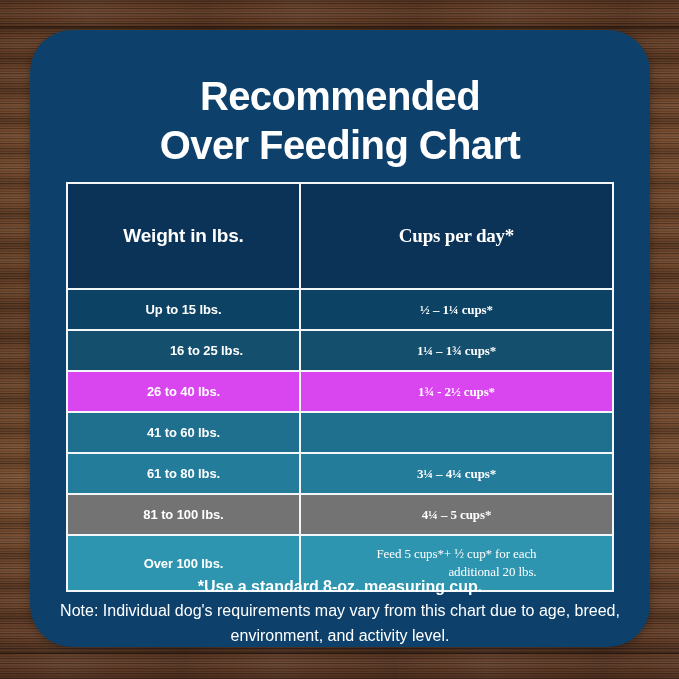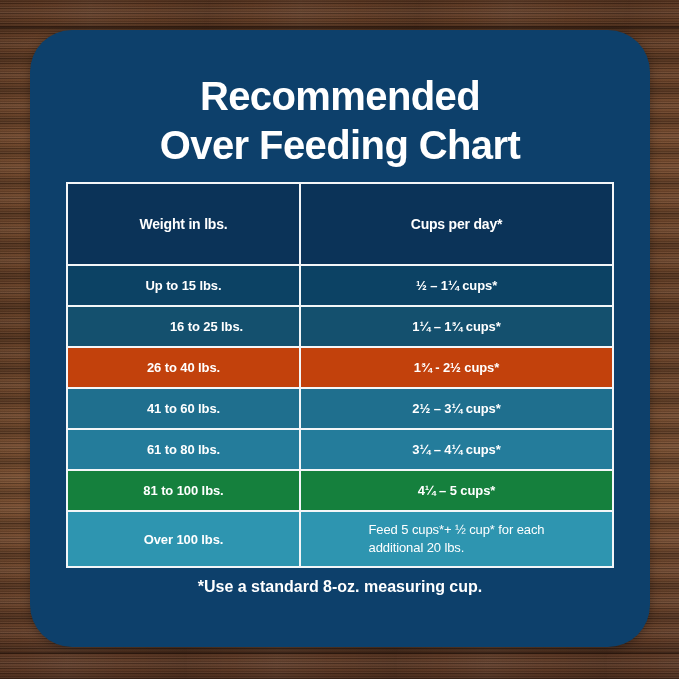--- a/index.html
+++ b/index.html
@@ -122,29 +122,30 @@
     justify-content: center;
     text-align: center;
     color: #ffffff;
   }
   .cell-cups {
     flex: 1;
     box-sizing: border-box;
     display: flex;
     align-items: center;
     justify-content: center;
-    text-align: left;
+    text-align: right;
     color: #ffffff;
     padding: 12px 8px;
+    font-family: Liberation Serif, serif;
   }
 
   #table-header-row .cell-weight,
   #table-header-row .cell-cups {
-    height: 80px;
-    font-size: 14px;
+    height: 104px;
+    font-size: 19px;
     font-weight: bold;
     letter-spacing: -0.2px;
   }
 
   .data-row .cell-weight,
   .data-row .cell-cups {
     height: 39px;
     font-size: 13px;
     font-weight: bold;
     letter-spacing: -0.1px;
@@ -207,49 +208,49 @@
     <div class="table-row data-row" style="background: rgb(12, 66, 100); border-top-color: rgb(243, 246, 248);">
       <div class="cell-weight" style="border-right-color: rgb(243, 246, 248);">Up to 15 lbs.</div>
       <div class="cell-cups">½ – 1¼ cups*</div>
     </div>
 
     <div class="table-row data-row" style="background: rgb(20, 80, 110); border-top-color: rgb(243, 246, 248);">
       <div class="cell-weight" style="border-right-color: rgb(243, 246, 248); padding-left: 46px;">16 to 25 lbs.</div>
       <div class="cell-cups">1¼ – 1¾  cups*</div>
     </div>
 
-    <div class="table-row data-row" style="background: #c2410c; border-top-color: rgb(243, 246, 248);">
+    <div class="table-row data-row" style="background: #d946ef; border-top-color: rgb(243, 246, 248);">
       <div class="cell-weight" style="border-right-color: rgb(243, 246, 248);">26 to 40 lbs.</div>
       <div class="cell-cups">1¾ - 2½ cups*</div>
     </div>
 
     <div class="table-row data-row" style="background: rgb(31, 111, 142); border-top-color: rgb(243, 246, 248);">
       <div class="cell-weight" style="border-right-color: rgb(243, 246, 248);">41 to 60 lbs.</div>
-      <div class="cell-cups">2½ – 3¼ cups*</div>
     </div>
 
     <div class="table-row data-row" style="background: rgb(36, 124, 155); border-top-color: rgb(243, 246, 248);">
       <div class="cell-weight" style="border-right-color: rgb(243, 246, 248);">61 to 80 lbs.</div>
       <div class="cell-cups">3¼ – 4¼ cups*</div>
     </div>
 
-    <div class="table-row data-row" style="background: #15803d; border-top-color: rgb(243, 246, 248);">
+    <div class="table-row data-row" style="background: #737373; border-top-color: rgb(243, 246, 248);">
       <div class="cell-weight" style="border-right-color: rgb(243, 246, 248);">81 to 100 lbs.</div>
       <div class="cell-cups">4¼ – 5 cups*</div>
     </div>
 
     <div class="table-row data-row tall-row" style="background: rgb(46, 149, 176); border-top-color: rgb(243, 246, 248);">
       <div class="cell-weight" style="border-right-color: rgb(243, 246, 248);">Over 100 lbs.</div>
       <div class="cell-cups">
         <span>
           <span class="cups-multiline">Feed 5 cups*+ ½ cup* for each</span>
           <span class="cups-multiline">additional 20 lbs.</span>
         </span>
       </div>
     </div>
 
   </div>
 
   <div id="footnotes">
     <span id="footnote-cup-line">*Use a standard 8-oz. measuring cup.</span>
+    <span id="footnote-note-line">Note: Individual dog's requirements may vary from this chart due to age, breed, environment, and activity level.</span>
   </div>
 
 </div>
 
 </body></html>

